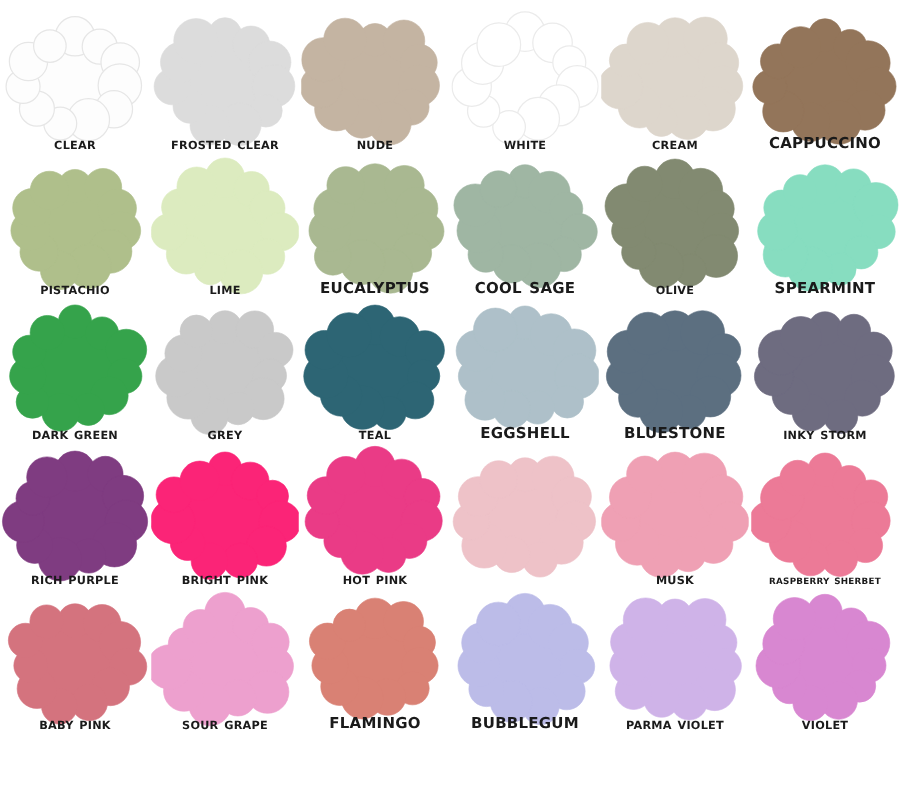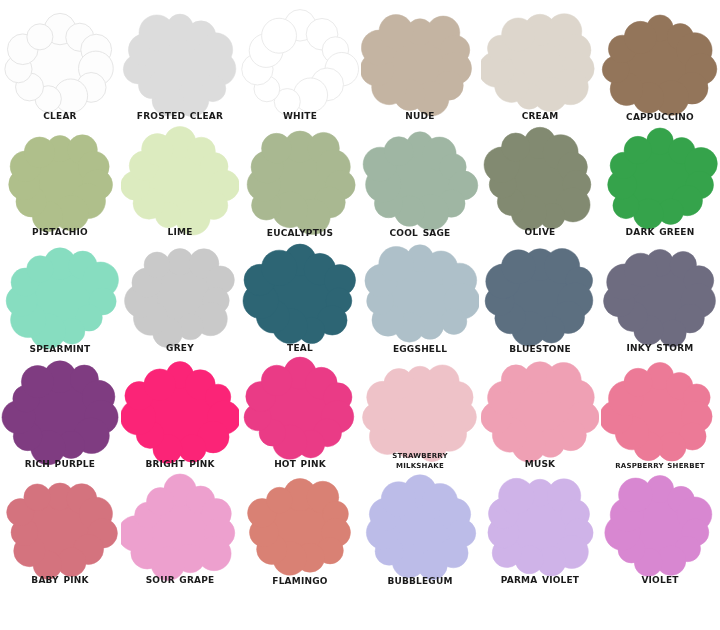--- a/index.html
+++ b/index.html
@@ -53,21 +53,21 @@
     line-height: 1.02;
     letter-spacing: 0.2px;
     color: #1a1a1a;
     text-transform: lowercase;
     font-variant: small-caps;
     max-width: 104px;
     word-wrap: break-word;
     -webkit-font-smoothing: antialiased;
   }
 
-  .swatch-label.small { font-size: 13px; }
+  .swatch-label.small { font-size: 17px; }
   .swatch-label.tiny  { font-size: 10px; }
 </style>
 </head>
 <body>
 
 <div id="palette-grid">
     <div class="swatch">
       <svg viewBox="0 0 118 112">
         <g fill="#fdfdfd" stroke="#e6e6e6" stroke-width="1">
           <ellipse cx="59" cy="56" rx="44" ry="38"></ellipse>
@@ -100,58 +100,58 @@
           <circle cx="30.88" cy="77.15" r="13.43"></circle>
           <circle cx="16.92" cy="61.25" r="14.63"></circle>
           <circle cx="23.46" cy="41.91" r="16.08"></circle>
           <circle cx="35.86" cy="24.75" r="17.86"></circle>
         </g>
       </svg>
       <div class="swatch-label">Frosted Clear</div>
     </div>
     <div class="swatch">
       <svg viewBox="0 0 118 112">
+        <g fill="#c4b4a2" stroke="#c4b4a2" stroke-width="0.5">
+          <ellipse cx="59" cy="56" rx="44" ry="38"></ellipse>
+          <circle cx="59.00" cy="23.86" r="13.13"></circle>
+          <circle cx="82.15" cy="24.73" r="16.68"></circle>
+          <circle cx="94.08" cy="42.09" r="14.71"></circle>
+          <circle cx="94.14" cy="60.39" r="16.43"></circle>
+          <circle cx="87.75" cy="77.63" r="14.52"></circle>
+          <circle cx="70.73" cy="90.69" r="17.20"></circle>
+          <circle cx="48.54" cy="86.92" r="15.60"></circle>
+          <circle cx="28.24" cy="79.14" r="17.56"></circle>
+          <circle cx="15.88" cy="61.38" r="16.72"></circle>
+          <circle cx="17.98" cy="39.74" r="17.63"></circle>
+          <circle cx="35.02" cy="23.61" r="17.05"></circle>
+        </g>
+      </svg>
+      <div class="swatch-label">Nude</div>
+    </div>
+    <div class="swatch">
+      <svg viewBox="0 0 118 112">
         <g fill="#ffffff" stroke="#ebebeb" stroke-width="1">
           <ellipse cx="59" cy="56" rx="44" ry="38"></ellipse>
           <circle cx="59.00" cy="17.33" r="15.74"></circle>
           <circle cx="81.03" cy="26.24" r="15.80"></circle>
           <circle cx="94.45" cy="41.95" r="13.19"></circle>
           <circle cx="100.77" cy="61.21" r="16.74"></circle>
           <circle cx="86.10" cy="76.39" r="16.40"></circle>
           <circle cx="69.50" cy="87.05" r="17.08"></circle>
           <circle cx="46.28" cy="93.60" r="13.03"></circle>
           <circle cx="25.90" cy="80.90" r="12.87"></circle>
           <circle cx="16.40" cy="61.32" r="15.68"></circle>
           <circle cx="25.12" cy="42.57" r="16.86"></circle>
           <circle cx="38.06" cy="27.71" r="17.45"></circle>
         </g>
       </svg>
       <div class="swatch-label">White</div>
     </div>
     <div class="swatch">
       <svg viewBox="0 0 118 112">
-        <g fill="#c4b4a2" stroke="#c4b4a2" stroke-width="0.5">
-          <ellipse cx="59" cy="56" rx="44" ry="38"></ellipse>
-          <circle cx="59.00" cy="23.86" r="13.13"></circle>
-          <circle cx="82.15" cy="24.73" r="16.68"></circle>
-          <circle cx="94.08" cy="42.09" r="14.71"></circle>
-          <circle cx="94.14" cy="60.39" r="16.43"></circle>
-          <circle cx="87.75" cy="77.63" r="14.52"></circle>
-          <circle cx="70.73" cy="90.69" r="17.20"></circle>
-          <circle cx="48.54" cy="86.92" r="15.60"></circle>
-          <circle cx="28.24" cy="79.14" r="17.56"></circle>
-          <circle cx="15.88" cy="61.38" r="16.72"></circle>
-          <circle cx="17.98" cy="39.74" r="17.63"></circle>
-          <circle cx="35.02" cy="23.61" r="17.05"></circle>
-        </g>
-      </svg>
-      <div class="swatch-label">Nude</div>
-    </div>
-    <div class="swatch">
-      <svg viewBox="0 0 118 112">
         <g fill="#ddd6cc" stroke="#ddd6cc" stroke-width="0.5">
           <ellipse cx="59" cy="56" rx="44" ry="38"></ellipse>
           <circle cx="59.00" cy="21.99" r="15.78"></circle>
           <circle cx="83.27" cy="23.22" r="17.56"></circle>
           <circle cx="93.72" cy="42.24" r="16.23"></circle>
           <circle cx="97.09" cy="60.75" r="16.12"></circle>
           <circle cx="89.40" cy="78.86" r="17.89"></circle>
           <circle cx="69.24" cy="86.26" r="17.32"></circle>
           <circle cx="48.08" cy="88.29" r="12.92"></circle>
           <circle cx="30.58" cy="77.38" r="17.00"></circle>
@@ -271,58 +271,58 @@
           <circle cx="29.98" cy="77.83" r="13.65"></circle>
           <circle cx="21.82" cy="60.64" r="13.56"></circle>
           <circle cx="20.82" cy="40.87" r="17.81"></circle>
           <circle cx="34.71" cy="23.19" r="14.21"></circle>
         </g>
       </svg>
       <div class="swatch-label">Olive</div>
     </div>
     <div class="swatch">
       <svg viewBox="0 0 118 112">
+        <g fill="#87ddc0" stroke="#87ddc0" stroke-width="0.5">
+          <ellipse cx="59" cy="56" rx="44" ry="38"></ellipse>
+          <circle cx="59.00" cy="23.80" r="15.96"></circle>
+          <circle cx="81.78" cy="25.23" r="14.13"></circle>
+          <circle cx="99.61" cy="39.90" r="17.87"></circle>
+          <circle cx="101.53" cy="61.31" r="13.64"></circle>
+          <circle cx="87.94" cy="77.77" r="13.35"></circle>
+          <circle cx="70.89" cy="91.16" r="13.00"></circle>
+          <circle cx="47.08" cy="91.23" r="17.69"></circle>
+          <circle cx="27.34" cy="79.82" r="17.78"></circle>
+          <circle cx="20.78" cy="60.77" r="15.66"></circle>
+          <circle cx="24.15" cy="42.18" r="14.11"></circle>
+          <circle cx="39.10" cy="29.12" r="13.40"></circle>
+        </g>
+      </svg>
+      <div class="swatch-label small">Spearmint</div>
+    </div>
+    <div class="swatch">
+      <svg viewBox="0 0 118 112">
         <g fill="#35a34b" stroke="#35a34b" stroke-width="0.5">
           <ellipse cx="59" cy="56" rx="44" ry="38"></ellipse>
           <circle cx="59.00" cy="17.27" r="13.31"></circle>
           <circle cx="80.66" cy="26.75" r="13.25"></circle>
           <circle cx="99.97" cy="39.76" r="16.36"></circle>
           <circle cx="98.58" cy="60.94" r="13.95"></circle>
           <circle cx="86.29" cy="76.53" r="15.23"></circle>
           <circle cx="69.66" cy="87.52" r="12.88"></circle>
           <circle cx="47.55" cy="89.85" r="15.13"></circle>
           <circle cx="25.00" cy="81.57" r="13.09"></circle>
           <circle cx="21.30" cy="60.71" r="14.61"></circle>
           <circle cx="22.49" cy="41.53" r="13.34"></circle>
           <circle cx="36.91" cy="26.16" r="13.81"></circle>
         </g>
       </svg>
       <div class="swatch-label">Dark Green</div>
     </div>
     <div class="swatch">
       <svg viewBox="0 0 118 112">
-        <g fill="#87ddc0" stroke="#87ddc0" stroke-width="0.5">
-          <ellipse cx="59" cy="56" rx="44" ry="38"></ellipse>
-          <circle cx="59.00" cy="23.80" r="15.96"></circle>
-          <circle cx="81.78" cy="25.23" r="14.13"></circle>
-          <circle cx="99.61" cy="39.90" r="17.87"></circle>
-          <circle cx="101.53" cy="61.31" r="13.64"></circle>
-          <circle cx="87.94" cy="77.77" r="13.35"></circle>
-          <circle cx="70.89" cy="91.16" r="13.00"></circle>
-          <circle cx="47.08" cy="91.23" r="17.69"></circle>
-          <circle cx="27.34" cy="79.82" r="17.78"></circle>
-          <circle cx="20.78" cy="60.77" r="15.66"></circle>
-          <circle cx="24.15" cy="42.18" r="14.11"></circle>
-          <circle cx="39.10" cy="29.12" r="13.40"></circle>
-        </g>
-      </svg>
-      <div class="swatch-label small">Spearmint</div>
-    </div>
-    <div class="swatch">
-      <svg viewBox="0 0 118 112">
         <g fill="#c9c9c9" stroke="#c9c9c9" stroke-width="0.5">
           <ellipse cx="59" cy="56" rx="44" ry="38"></ellipse>
           <circle cx="59.00" cy="21.92" r="13.35"></circle>
           <circle cx="82.90" cy="23.72" r="15.01"></circle>
           <circle cx="99.25" cy="40.05" r="14.14"></circle>
           <circle cx="94.90" cy="60.48" r="13.33"></circle>
           <circle cx="89.59" cy="79.01" r="16.72"></circle>
           <circle cx="69.40" cy="86.73" r="13.11"></circle>
           <circle cx="46.62" cy="92.60" r="15.01"></circle>
           <circle cx="29.68" cy="78.06" r="17.22"></circle>
@@ -476,21 +476,20 @@
           <circle cx="99.34" cy="61.03" r="16.10"></circle>
           <circle cx="88.13" cy="77.91" r="17.44"></circle>
           <circle cx="71.05" cy="91.63" r="14.05"></circle>
           <circle cx="48.35" cy="87.48" r="14.53"></circle>
           <circle cx="26.44" cy="80.49" r="18.00"></circle>
           <circle cx="16.10" cy="61.35" r="14.59"></circle>
           <circle cx="21.52" cy="41.14" r="15.84"></circle>
           <circle cx="37.95" cy="27.57" r="15.01"></circle>
         </g>
       </svg>
-      <div class="swatch-label tiny">Strawberry Milkshake</div>
     </div>
     <div class="swatch">
       <svg viewBox="0 0 118 112">
         <g fill="#efa0b4" stroke="#efa0b4" stroke-width="0.5">
           <ellipse cx="59" cy="56" rx="44" ry="38"></ellipse>
           <circle cx="59.00" cy="21.86" r="16.17"></circle>
           <circle cx="82.53" cy="24.22" r="17.71"></circle>
           <circle cx="95.97" cy="41.34" r="17.30"></circle>
           <circle cx="102.29" cy="61.40" r="15.79"></circle>
           <circle cx="89.78" cy="79.15" r="15.56"></circle>

